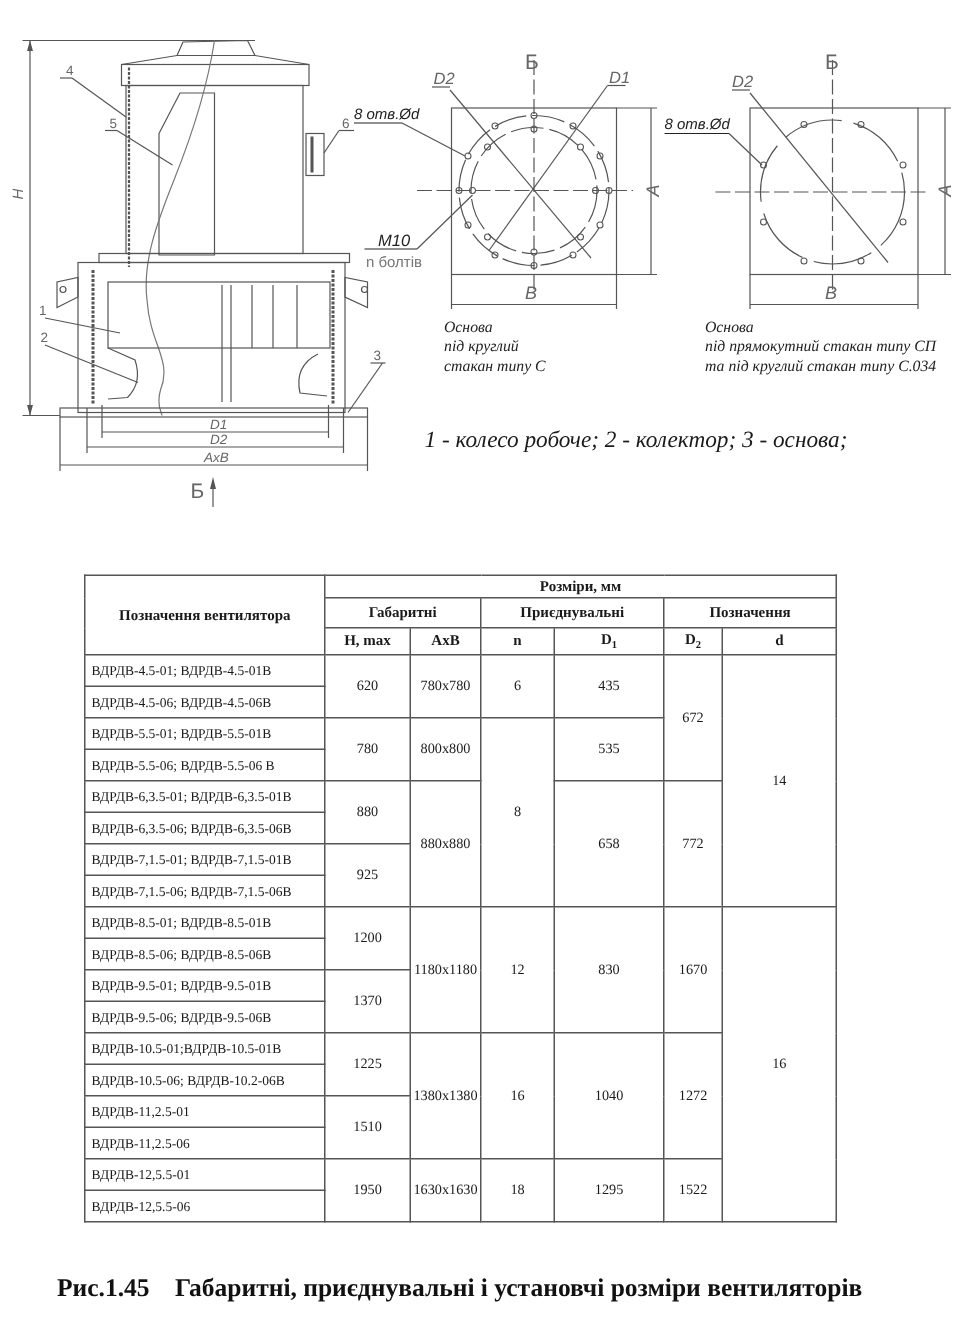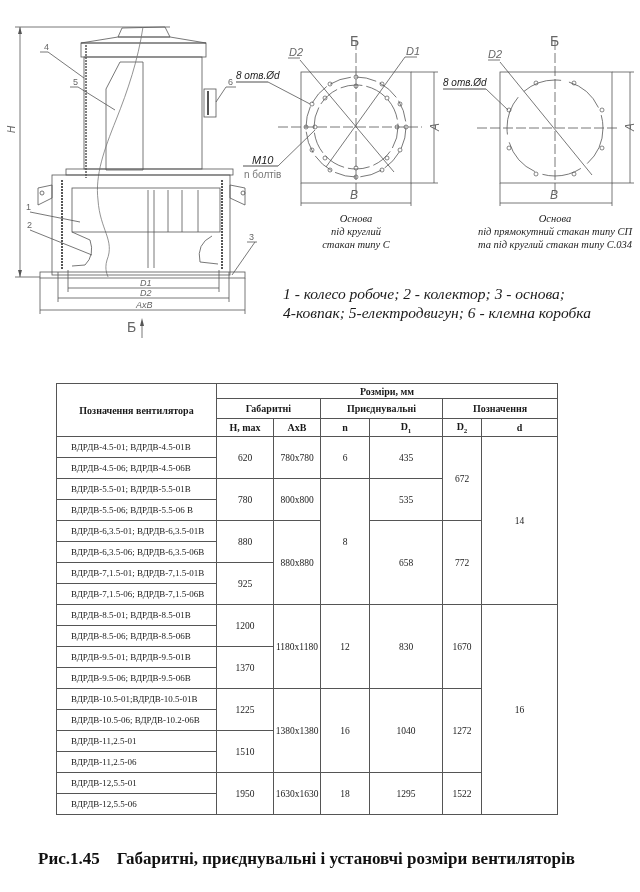--- a/index.html
+++ b/index.html
@@ -1,26 +1,26 @@
 <!DOCTYPE html>
 <html><head>
 <meta charset="utf-8">
 <style>
   html, body { margin: 0; padding: 0; background: #ffffff; }
   body { width: 640px; height: 892px; position: relative; overflow: hidden;
          font-family: "Liberation Serif", serif; color: #1a1a1a; }
   .abs { position: absolute; }
   svg text { font-family: "Liberation Sans", sans-serif; }
   .drawing { position: absolute; left: 0; top: 0; }
-  .cap-ital { font-family: "Liberation Serif", serif; font-style: italic; font-size: 10.5px; color: #222; text-align: center; line-height: 13px; }
+  .cap-ital { font-family: "Liberation Serif", serif; font-style: italic; font-size: 10.5px; color: #222; line-height: 13px; }
   .legend { position: absolute; left: 283px; top: 284px; font-family: "Liberation Serif", serif; font-style: italic; font-size: 15.5px; line-height: 19px; color: #1a1a1a; white-space: nowrap; }
   table.spec { position: absolute; left: 56px; top: 383px; border-collapse: collapse; table-layout: fixed; width: 501px; }
   table.spec td, table.spec th { border: 1px solid #555; padding: 0; font-size: 9.5px; text-align: center; vertical-align: middle; overflow: hidden; white-space: nowrap; }
   table.spec th { font-weight: bold; font-size: 10px; }
-  table.spec td.name { text-align: left; padding-left: 14px; font-size: 9px; height: 20px; }
+  table.spec td.name { text-align: left; padding-left: 4px; font-size: 9px; height: 20px; }
   table.spec tr.h1 th { height: 14px; }
   table.spec tr.h2 th { height: 19px; }
   table.spec tr.h3 th { height: 17px; }
   .caption { position: absolute; left: 38px; top: 850px; font-family: "Liberation Serif", serif; font-weight: bold; font-size: 17px; line-height: 17px; color: #111; white-space: nowrap; }
 </style>
 </head>
 <body>
 
 <svg class="drawing" width="640" height="345" viewBox="0 0 640 345" stroke="#555" fill="none" stroke-width="0.8">
 
@@ -201,21 +201,20 @@
   <div>стакан типу С</div>
 </div>
 <div class="abs cap-ital" style="left:470px; top:212px; width:170px;">
   <div>Основа</div>
   <div>під прямокутний стакан типу СП</div>
   <div>та під круглий стакан типу С.034</div>
 </div>
 
 <div class="legend">
   <div>1 - колесо робоче; 2 - колектор; 3 - основа;</div>
-  <div>4-ковпак; 5-електродвигун; 6 - клемна коробка</div>
 </div>
 
 <table class="spec">
   <colgroup>
     <col style="width:160px">
       <col style="width:57px">
       <col style="width:47px">
       <col style="width:49px">
     <col style="width:73px">
       <col style="width:39px">

